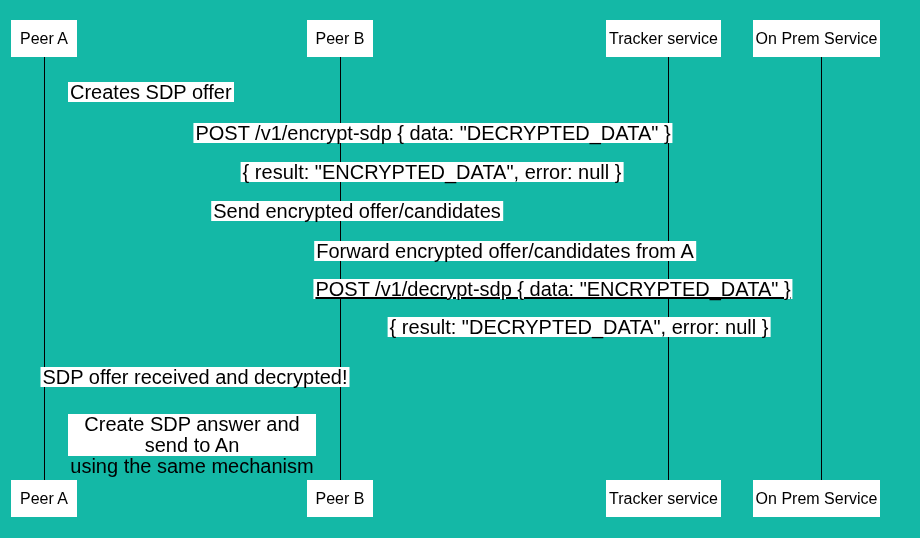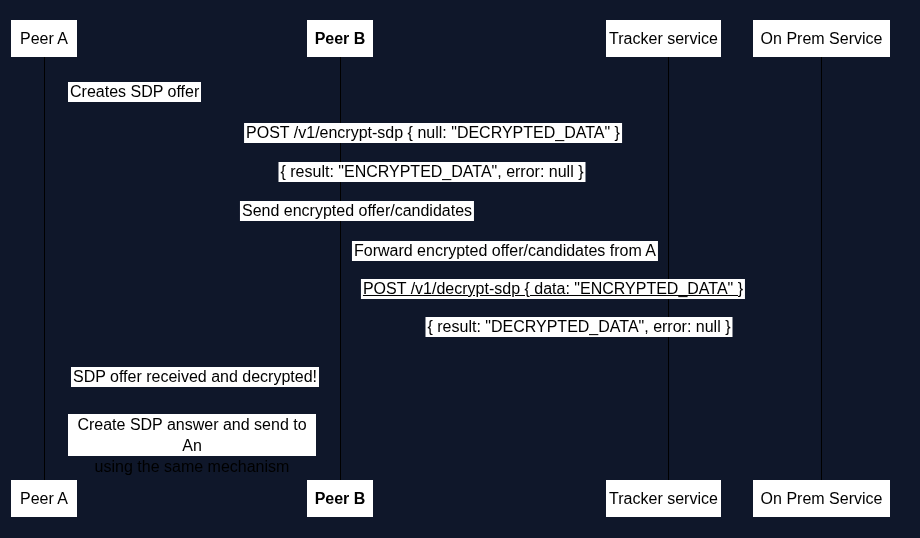--- a/index.html
+++ b/index.html
@@ -4,49 +4,49 @@
 <style>
   html, body {
     margin: 0;
     padding: 0;
     background: #000000;
   }
   .stage {
     position: relative;
     width: 920px;
     height: 538px;
-    background: #0f172a;
+    background: #14b8a6;
     overflow: hidden;
     font-family: "Liberation Sans", sans-serif;
     color: #000000;
   }
   
   .actor {
     position: absolute;
     height: 37px;
     background: #ffffff;
     color: #000000;
     font-size: 16px;
     line-height: 37px;
     text-align: center;
     box-sizing: border-box;
   }
   .row-top    { top: 20px; }
   .row-bottom { top: 480px; }
   .pos-peer-a  { left: 11px;  width: 66px;  }
-  .pos-peer-b  { left: 307px; width: 66px; font-weight: bold;  }
+  .pos-peer-b  { left: 307px; width: 66px;  }
   .pos-tracker { left: 606px; width: 115px; }
-  .pos-onprem  { left: 753px; width: 137px; }
+  .pos-onprem  { left: 753px; width: 127px; }
 
   
   .msg {
     position: absolute;
     background: #ffffff;
     color: #000000;
-    font-size: 16px;
+    font-size: 20px;
     height: 20px;
     line-height: 20px;
     white-space: nowrap;
     padding: 0 2px;
   }
   .centered { transform: translateX(-50%); }
   .m1 { left: 68px;  top: 82px;  }
   .m2 { left: 433px; top: 123px; }
   .m3 { left: 432px; top: 162px; }
   .m4 { left: 357px; top: 201px; }
@@ -57,21 +57,21 @@
 
   
   .note {
     position: absolute;
     left: 68px;
     top: 414px;
     width: 248px;
     height: 42px;
     background: #ffffff;
     color: #000000;
-    font-size: 16px;
+    font-size: 20px;
     line-height: 21px;
     text-align: center;
   }
   .note-line { display: block; }
 
   
   .lifeline {
     position: absolute;
     top: 57px;
     height: 423px;
@@ -92,21 +92,21 @@
   <div class="lifeline ll-b"></div>
   <div class="lifeline ll-t"></div>
   <div class="lifeline ll-o"></div>
 
   <div class="actor row-top pos-peer-a">Peer A</div>
   <div class="actor row-top pos-peer-b">Peer B</div>
   <div class="actor row-top pos-tracker">Tracker service</div>
   <div class="actor row-top pos-onprem">On Prem Service</div>
 
   <div class="msg m1">Creates SDP offer</div>
-  <div class="msg m2 centered">POST /v1/encrypt-sdp { null: "DECRYPTED_DATA" }</div>
+  <div class="msg m2 centered">POST /v1/encrypt-sdp { data: "DECRYPTED_DATA" }</div>
   <div class="msg m3 centered">{ result: "ENCRYPTED_DATA", error: null }</div>
   <div class="msg m5 centered">Forward encrypted offer/candidates from A</div>
   <div class="msg m4 centered">Send encrypted offer/candidates</div>
   <div class="msg m6 centered">POST /v1/decrypt-sdp { data: "ENCRYPTED_DATA" }</div>
   <div class="msg m7 centered">{ result: "DECRYPTED_DATA", error: null }</div>
   <div class="msg m8 centered">SDP offer received and decrypted!</div>
 
   <div class="note">
     <span class="note-line">Create SDP answer and send to An</span>
     <span class="note-line">using the same mechanism</span>

